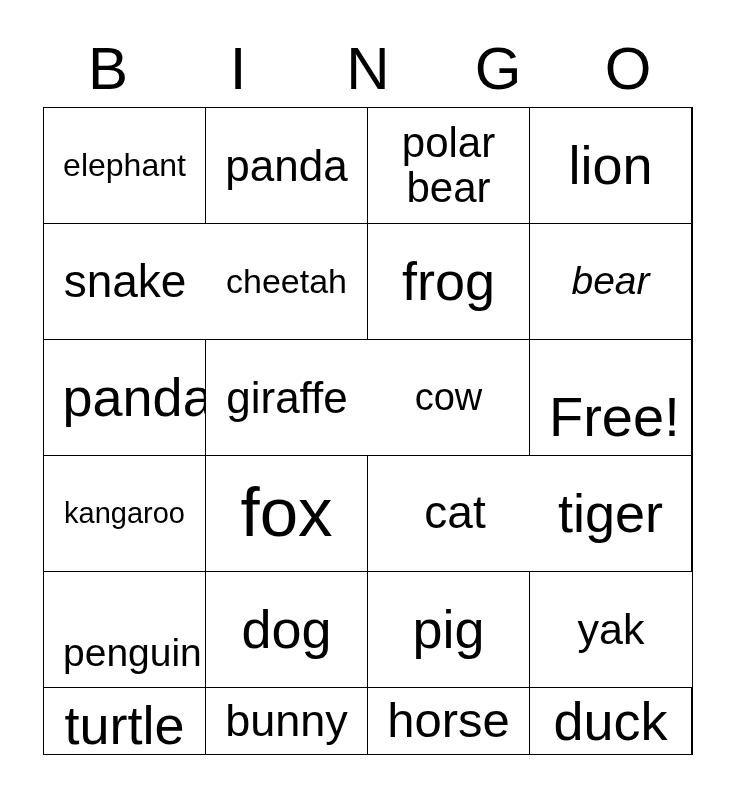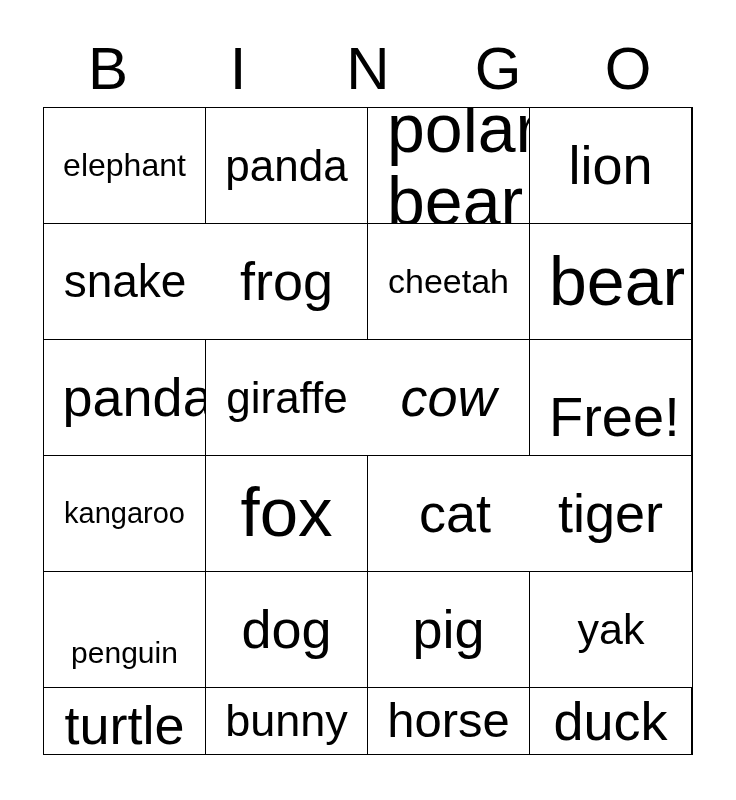--- a/index.html
+++ b/index.html
@@ -77,66 +77,66 @@
   </div>
 
   <div class="bingo-grid">
     <div class="cell">
         <span class="cell-text" style="max-width: 123px; font-size: 32px;">elephant</span>
       </div>
     <div class="cell">
         <span class="cell-text" style="max-width: 123px; font-size: 44px;">panda</span>
       </div>
     <div class="cell">
-        <span class="cell-text" style="max-width: 123px; font-size: 68px;">polar bear</span>
+        <span class="cell-text" style="max-width: 123px; font-size: 42px;">polar bear</span>
       </div>
     <div class="cell">
         <span class="cell-text" style="max-width: 124px; font-size: 54px;">lion</span>
       </div>
 
     <div class="cell">
         <span class="cell-text" style="max-width: 123px; font-size: 46px;">snake</span>
       </div>
     <div class="cell">
+        <span class="cell-text" style="max-width: 123px; font-size: 34px;">cheetah</span>
+      </div>
+    <div class="cell">
         <span class="cell-text" style="max-width: 123px; font-size: 54px;">frog</span>
       </div>
     <div class="cell">
-        <span class="cell-text" style="max-width: 123px; font-size: 34px;">cheetah</span>
-      </div>
-    <div class="cell">
-        <span class="cell-text" style="max-width: 123px; font-size: 68px;">bear</span>
+        <span class="cell-text" style="max-width: 123px; font-size: 39px; font-style: italic;">bear</span>
       </div>
     <div class="cell">
         <span class="cell-text" style="max-width: 124px; font-size: 54px;">panda</span>
       </div>
 
     <div class="cell">
         <span class="cell-text" style="max-width: 123px; font-size: 44px;">giraffe</span>
       </div>
     <div class="cell">
-        <span class="cell-text" style="max-width: 123px; font-size: 54px; font-style: italic;">cow</span>
+        <span class="cell-text" style="max-width: 123px; font-size: 38px;">cow</span>
       </div>
     <div class="cell">
         <span class="cell-text" style="max-width: 123px; font-size: 56px; margin-top: 39px;">Free!</span>
       </div>
     <div class="cell">
         <span class="cell-text" style="max-width: 123px; font-size: 29px;">kangaroo</span>
       </div>
     <div class="cell">
         <span class="cell-text" style="max-width: 124px; font-size: 69px;">fox</span>
       </div>
 
     <div class="cell">
-        <span class="cell-text" style="max-width: 123px; font-size: 54px; margin-left: 12px;">cat</span>
+        <span class="cell-text" style="max-width: 123px; font-size: 46px; margin-left: 12px;">cat</span>
       </div>
     <div class="cell">
         <span class="cell-text" style="max-width: 123px; font-size: 54px;">tiger</span>
       </div>
     <div class="cell">
-        <span class="cell-text" style="max-width: 123px; font-size: 30px; margin-top: 48px;">penguin</span>
+        <span class="cell-text" style="max-width: 123px; font-size: 39px; margin-top: 48px;">penguin</span>
       </div>
     <div class="cell">
         <span class="cell-text" style="max-width: 123px; font-size: 54px;">dog</span>
       </div>
     <div class="cell">
         <span class="cell-text" style="max-width: 124px; font-size: 54px;">pig</span>
       </div>
 
     <div class="cell">
         <span class="cell-text" style="max-width: 123px; font-size: 43px;">yak</span>

